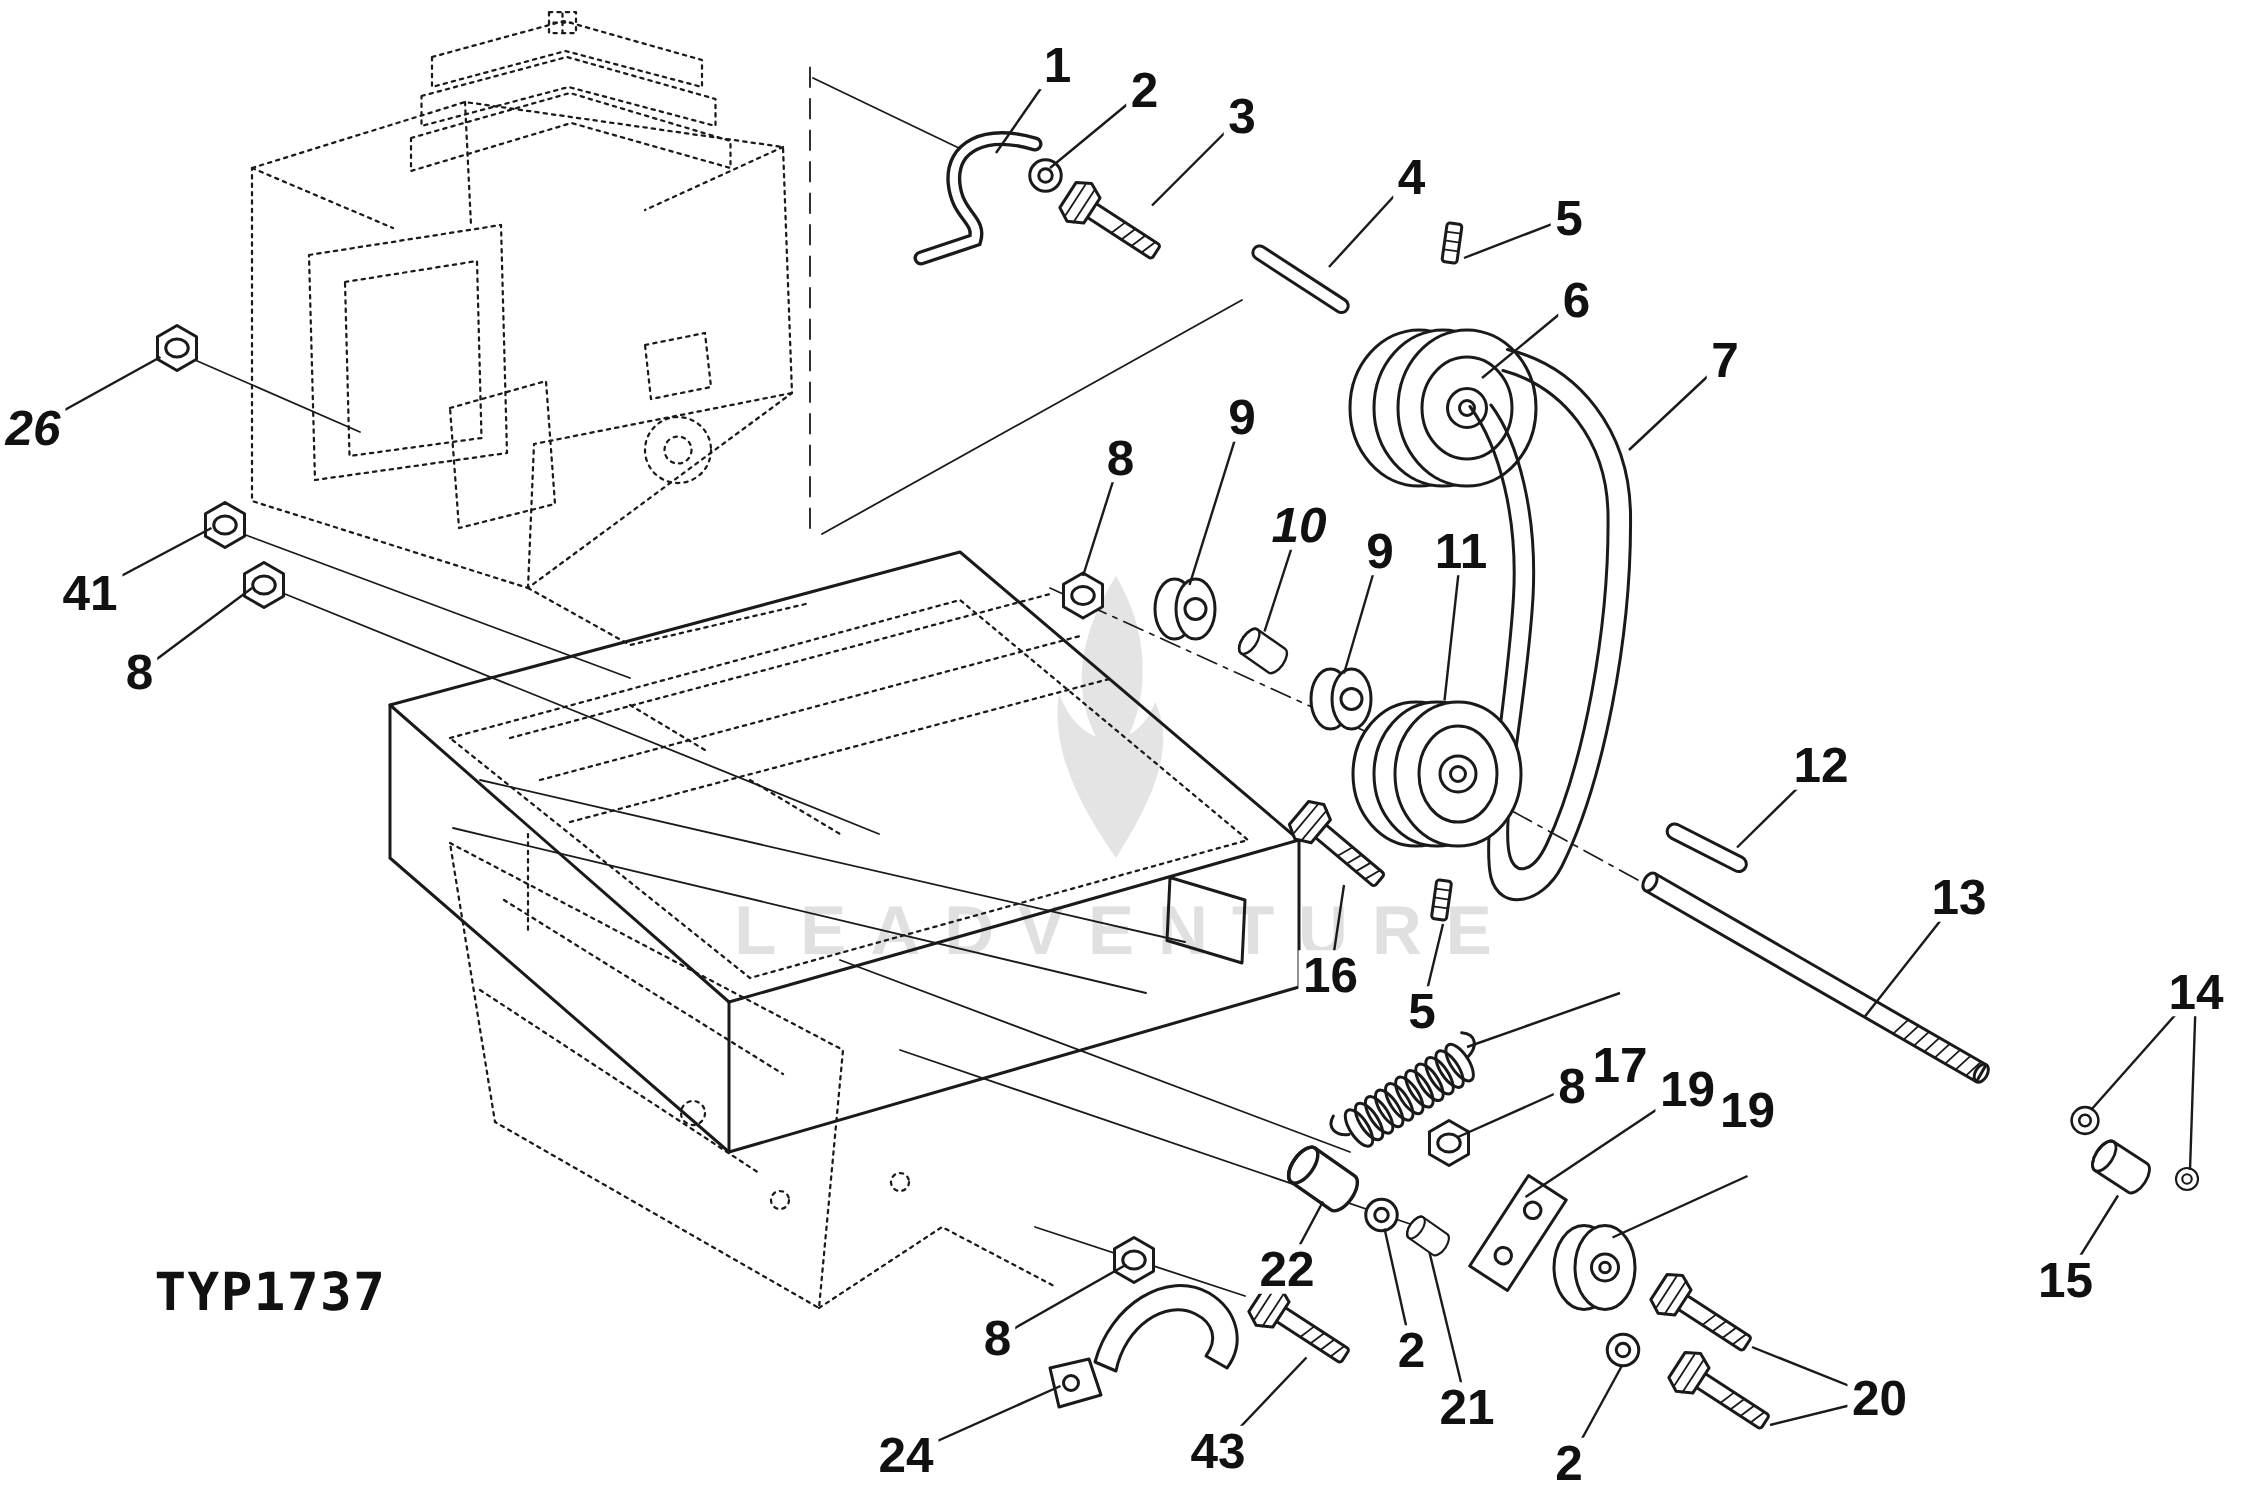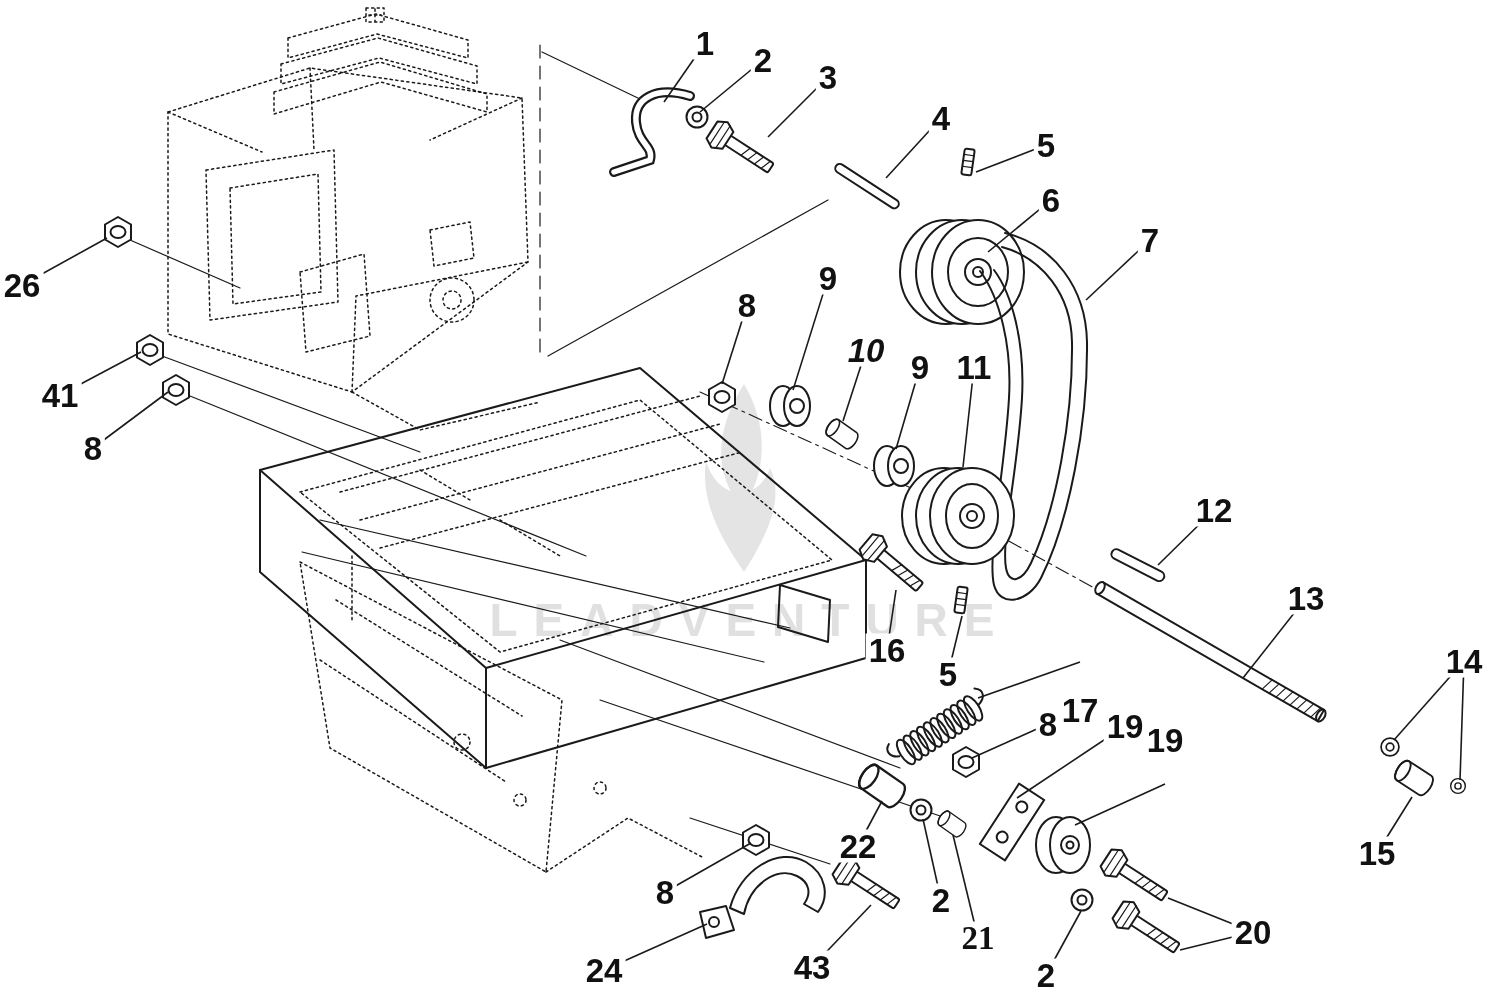--- a/index.html
+++ b/index.html
@@ -293,26 +293,27 @@
       <div class="callout" style="left: 1306px; top: 598px;">13</div>
       <div class="callout" style="left: 1464px; top: 661px;">14</div>
       <div class="callout" style="left: 1377px; top: 853px; text-align: center;">15</div>
       <div class="callout" style="left: 887px; top: 650px;">16</div>
       <div class="callout" style="left: 948px; top: 674px;">5</div>
       <div class="callout" style="left: 1080px; top: 662px; margin-top: 48px;">17</div>
       <div class="callout" style="left: 1048px; top: 724px;">8</div>
       <div class="callout" style="left: 1125px; top: 726px;">19</div>
       <div class="callout" style="left: 1165px; top: 740px;">19</div>
       <div class="callout" style="left: 1253px; top: 932px;">20</div>
-      <div class="callout" style="left: 978px; top: 938px; font-family: Liberation Serif, serif;">21</div>
+      <div class="callout" style="left: 978px; top: 938px;">21</div>
       <div class="callout" style="left: 858px; top: 846px;">22</div>
       <div class="callout" style="left: 941px; top: 900px;">2</div>
       <div class="callout" style="left: 1046px; top: 975px;">2</div>
       <div class="callout" style="left: 812px; top: 967px;">43</div>
       <div class="callout" style="left: 604px; top: 970px;">24</div>
       <div class="callout" style="left: 665px; top: 892px;">8</div>
       <div class="callout" style="left: 60px; top: 395px;">41</div>
-      <div class="callout" style="left: 22px; top: 285px;">26</div>
+      <div class="callout" style="left: 22px; top: 285px; font-style: italic;">26</div>
       <div class="callout" style="left: 93px; top: 448px;">8</div>
     </div>
 
+<div class="typ-code">TYP1737</div>
 
 </div>
 
 </body></html>

